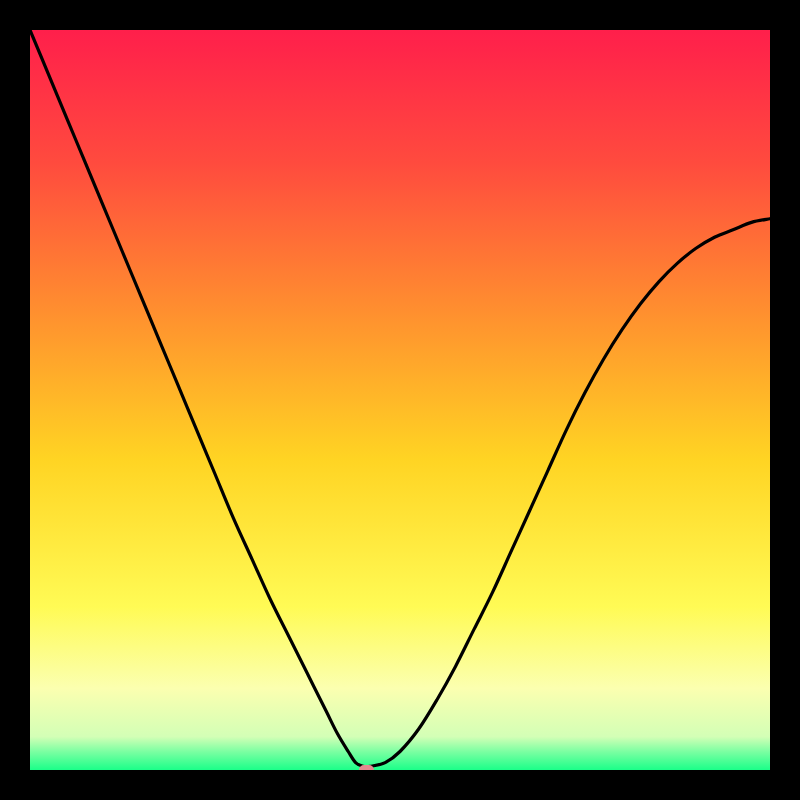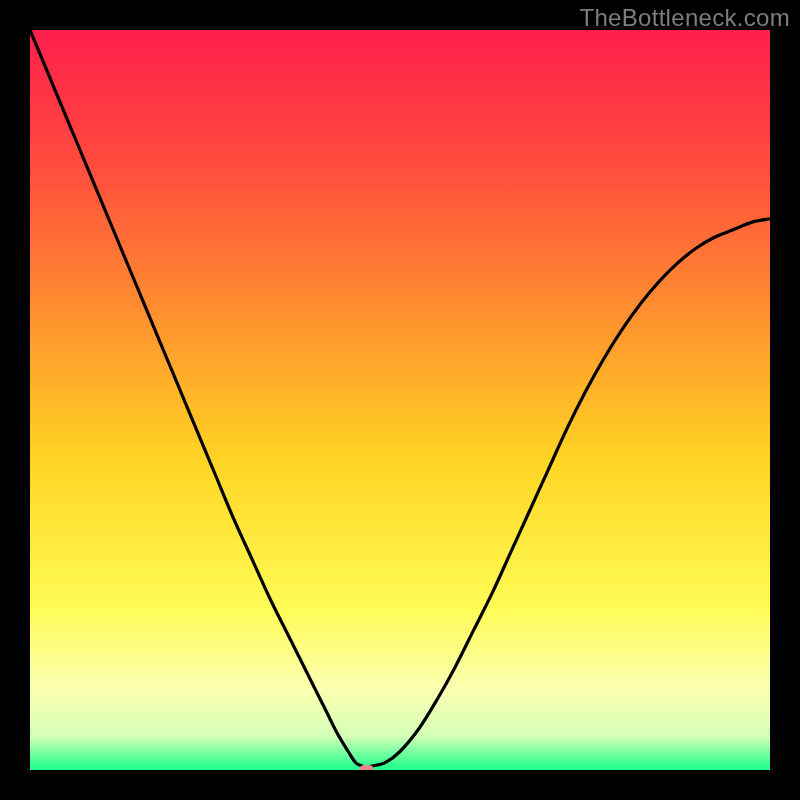--- a/index.html
+++ b/index.html
@@ -47,21 +47,20 @@
     font-weight: 500;
     letter-spacing: 0.3px;
     user-select: none;
   }
 </style>
 </head>
 <body>
 
 <div class="frame">
 
-  <div class="watermark">TheBottleneck.com</div>
 
   <div class="plot-area">
     <svg class="gradient-bg" viewBox="0 0 740 740" preserveAspectRatio="none">
       <defs>
         <linearGradient id="bg-grad" x1="0" y1="0" x2="0" y2="1">
             <stop offset="0.00%" stop-color="#ff1f4b"></stop>
             <stop offset="18.00%" stop-color="#ff4b3e"></stop>
             <stop offset="38.00%" stop-color="#ff8f2f"></stop>
             <stop offset="58.00%" stop-color="#ffd423"></stop>
             <stop offset="78.00%" stop-color="#fffb55"></stop>

